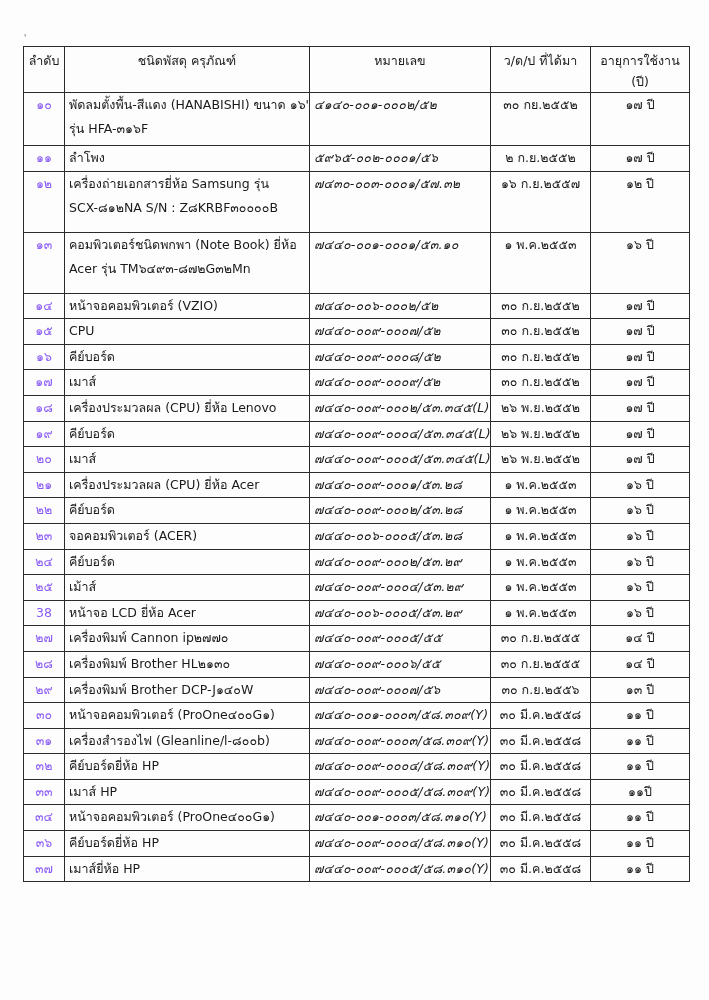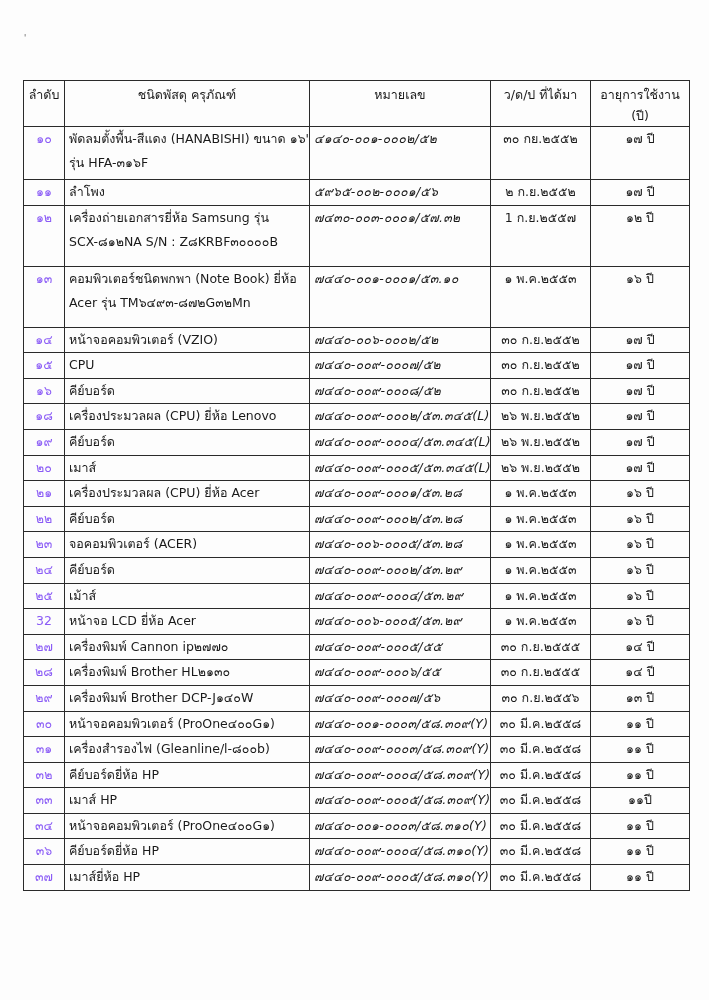--- a/index.html
+++ b/index.html
@@ -2,21 +2,21 @@
 <html><head>
 <meta charset="utf-8">
 <style>
   html, body { margin: 0; padding: 0; }
   body {
     width: 709px; height: 1000px; background: #fdfdfd; position: relative; overflow: hidden;
     font-family: "DejaVu Sans", sans-serif; color: #1a1a1a;
   }
   .page-mark { position: absolute; left: 24px; top: 34px; font-size: 8px; color: #555; }
   table.inv {
-    position: absolute; left: 23px; top: 80px;
+    position: absolute; left: 23px; top: 46px;
     border-collapse: collapse; table-layout: fixed;
     width: 666px;
   }
   table.inv th, table.inv td {
     border: 1.3px solid #2a2a2a; font-size: 12.5px; font-weight: normal;
     padding: 0 4px; vertical-align: top; line-height: 24px; white-space: nowrap; overflow: hidden;
   }
   table.inv th { text-align: center; vertical-align: top; padding-top: 3px; line-height: 21px; height: 42px; }
   col.c1 { width: 41px; } col.c2 { width: 245px; } col.c3 { width: 181px; } col.c4 { width: 100px; } col.c5 { width: 99px; }
   td.no { text-align: center; color: #8b5cf6; }
@@ -60,21 +60,21 @@
         <td class="no"><span>๑๑</span></td>
         <td class="item"><span>ลำโพง</span></td>
         <td class="code"><span>๕๙๖๕-๐๐๒-๐๐๐๑/๕๖</span></td>
         <td class="date"><span>๒ ก.ย.๒๕๕๒</span></td>
         <td class="age"><span>๑๗ ปี</span></td>
       </tr>
       <tr class="tall2">
         <td class="no"><span>๑๒</span></td>
         <td class="item"><span>เครื่องถ่ายเอกสารยี่ห้อ Samsung รุ่น</span><br><span>SCX-๘๑๒NA S/N : Z๘KRBF๓๐๐๐๐B</span></td>
         <td class="code"><span>๗๔๓๐-๐๐๓-๐๐๐๑/๕๗.๓๒</span></td>
-        <td class="date"><span>1 ก.ย.๒๕๕๗</span></td>
+        <td class="date"><span>๑๖ ก.ย.๒๕๕๗</span></td>
         <td class="age"><span>๑๒ ปี</span></td>
       </tr>
       <tr class="tall2">
         <td class="no"><span>๑๓</span></td>
         <td class="item"><span>คอมพิวเตอร์ชนิดพกพา (Note Book) ยี่ห้อ</span><br><span>Acer รุ่น TM๖๔๙๓-๘๗๒G๓๒Mn</span></td>
         <td class="code"><span>๗๔๔๐-๐๐๑-๐๐๐๑/๕๓.๑๐</span></td>
         <td class="date"><span>๑ พ.ค.๒๕๕๓</span></td>
         <td class="age"><span>๑๖ ปี</span></td>
       </tr>
       <tr class="row">
@@ -92,20 +92,27 @@
         <td class="age"><span>๑๗ ปี</span></td>
       </tr>
       <tr class="row">
         <td class="no"><span>๑๖</span></td>
         <td class="item"><span>คีย์บอร์ด</span></td>
         <td class="code"><span>๗๔๔๐-๐๐๙-๐๐๐๘/๕๒</span></td>
         <td class="date"><span>๓๐ ก.ย.๒๕๕๒</span></td>
         <td class="age"><span>๑๗ ปี</span></td>
       </tr>
       <tr class="row">
+        <td class="no"><span>๑๗</span></td>
+        <td class="item"><span>เมาส์</span></td>
+        <td class="code"><span>๗๔๔๐-๐๐๙-๐๐๐๙/๕๒</span></td>
+        <td class="date"><span>๓๐ ก.ย.๒๕๕๒</span></td>
+        <td class="age"><span>๑๗ ปี</span></td>
+      </tr>
+      <tr class="row">
         <td class="no"><span>๑๘</span></td>
         <td class="item"><span>เครื่องประมวลผล (CPU) ยี่ห้อ Lenovo</span></td>
         <td class="code"><span>๗๔๔๐-๐๐๙-๐๐๐๒/๕๓.๓๔๕(L)</span></td>
         <td class="date"><span>๒๖ พ.ย.๒๕๕๒</span></td>
         <td class="age"><span>๑๗ ปี</span></td>
       </tr>
       <tr class="row">
         <td class="no"><span>๑๙</span></td>
         <td class="item"><span>คีย์บอร์ด</span></td>
         <td class="code"><span>๗๔๔๐-๐๐๙-๐๐๐๔/๕๓.๓๔๕(L)</span></td>
@@ -148,21 +155,21 @@
         <td class="age"><span>๑๖ ปี</span></td>
       </tr>
       <tr class="row">
         <td class="no"><span>๒๕</span></td>
         <td class="item"><span>เม้าส์</span></td>
         <td class="code"><span>๗๔๔๐-๐๐๙-๐๐๐๔/๕๓.๒๙</span></td>
         <td class="date"><span>๑ พ.ค.๒๕๕๓</span></td>
         <td class="age"><span>๑๖ ปี</span></td>
       </tr>
       <tr class="row">
-        <td class="no"><span>32</span></td>
+        <td class="no"><span>38</span></td>
         <td class="item"><span>หน้าจอ LCD ยี่ห้อ Acer</span></td>
         <td class="code"><span>๗๔๔๐-๐๐๖-๐๐๐๕/๕๓.๒๙</span></td>
         <td class="date"><span>๑ พ.ค.๒๕๕๓</span></td>
         <td class="age"><span>๑๖ ปี</span></td>
       </tr>
       <tr class="row">
         <td class="no"><span>๒๗</span></td>
         <td class="item"><span>เครื่องพิมพ์ Cannon ip๒๗๗๐</span></td>
         <td class="code"><span>๗๔๔๐-๐๐๙-๐๐๐๕/๕๕</span></td>
         <td class="date"><span>๓๐ ก.ย.๒๕๕๕</span></td>

